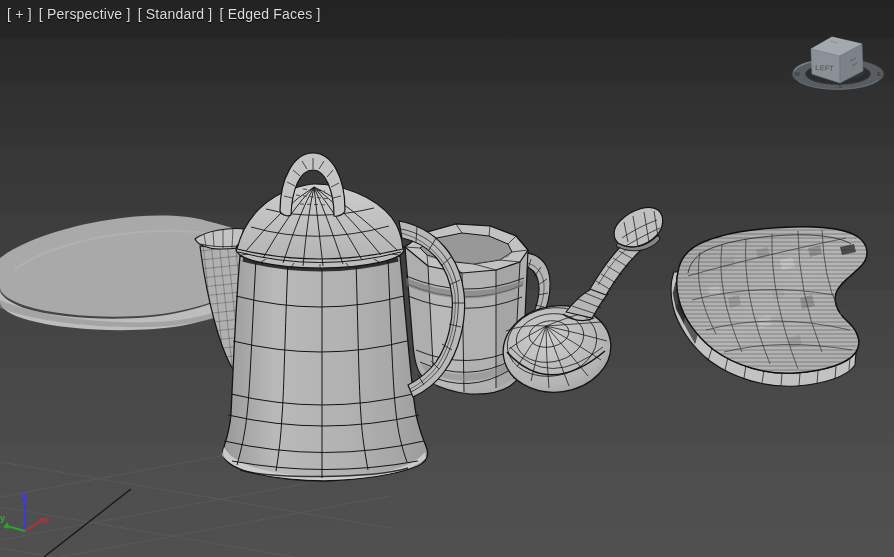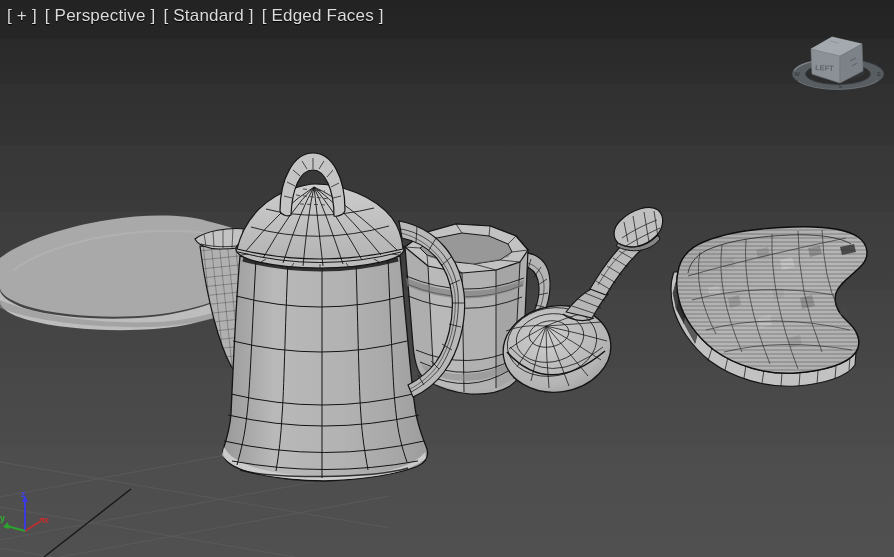--- a/index.html
+++ b/index.html
@@ -13,21 +13,21 @@
       #2a2a2a 7%, #2d2d2d 15%,
       #303030 15%, #343434 26%,
       #373737 26%, #3a3a3a 38%,
       #3d3d3d 38%, #404040 52%,
       #434343 52%, #464646 66%,
       #484848 66%, #4b4b4b 80%,
       #4d4d4d 80%, #505050 100%);
   }
   .vp-label{
     position:absolute;top:6px;left:7px;
-    font-size:17px;color:#dcdcdc;
+    font-size:14px;color:#dcdcdc;
     text-shadow:0 1px 1px #000;
     letter-spacing:.2px;
     user-select:none;
     z-index:5;
   }
   .vp-label span{margin-right:3px;cursor:pointer;}
   svg{position:absolute;top:0;left:0;}
   text{font-family:"Liberation Sans", sans-serif;}
 </style>
 </head>

